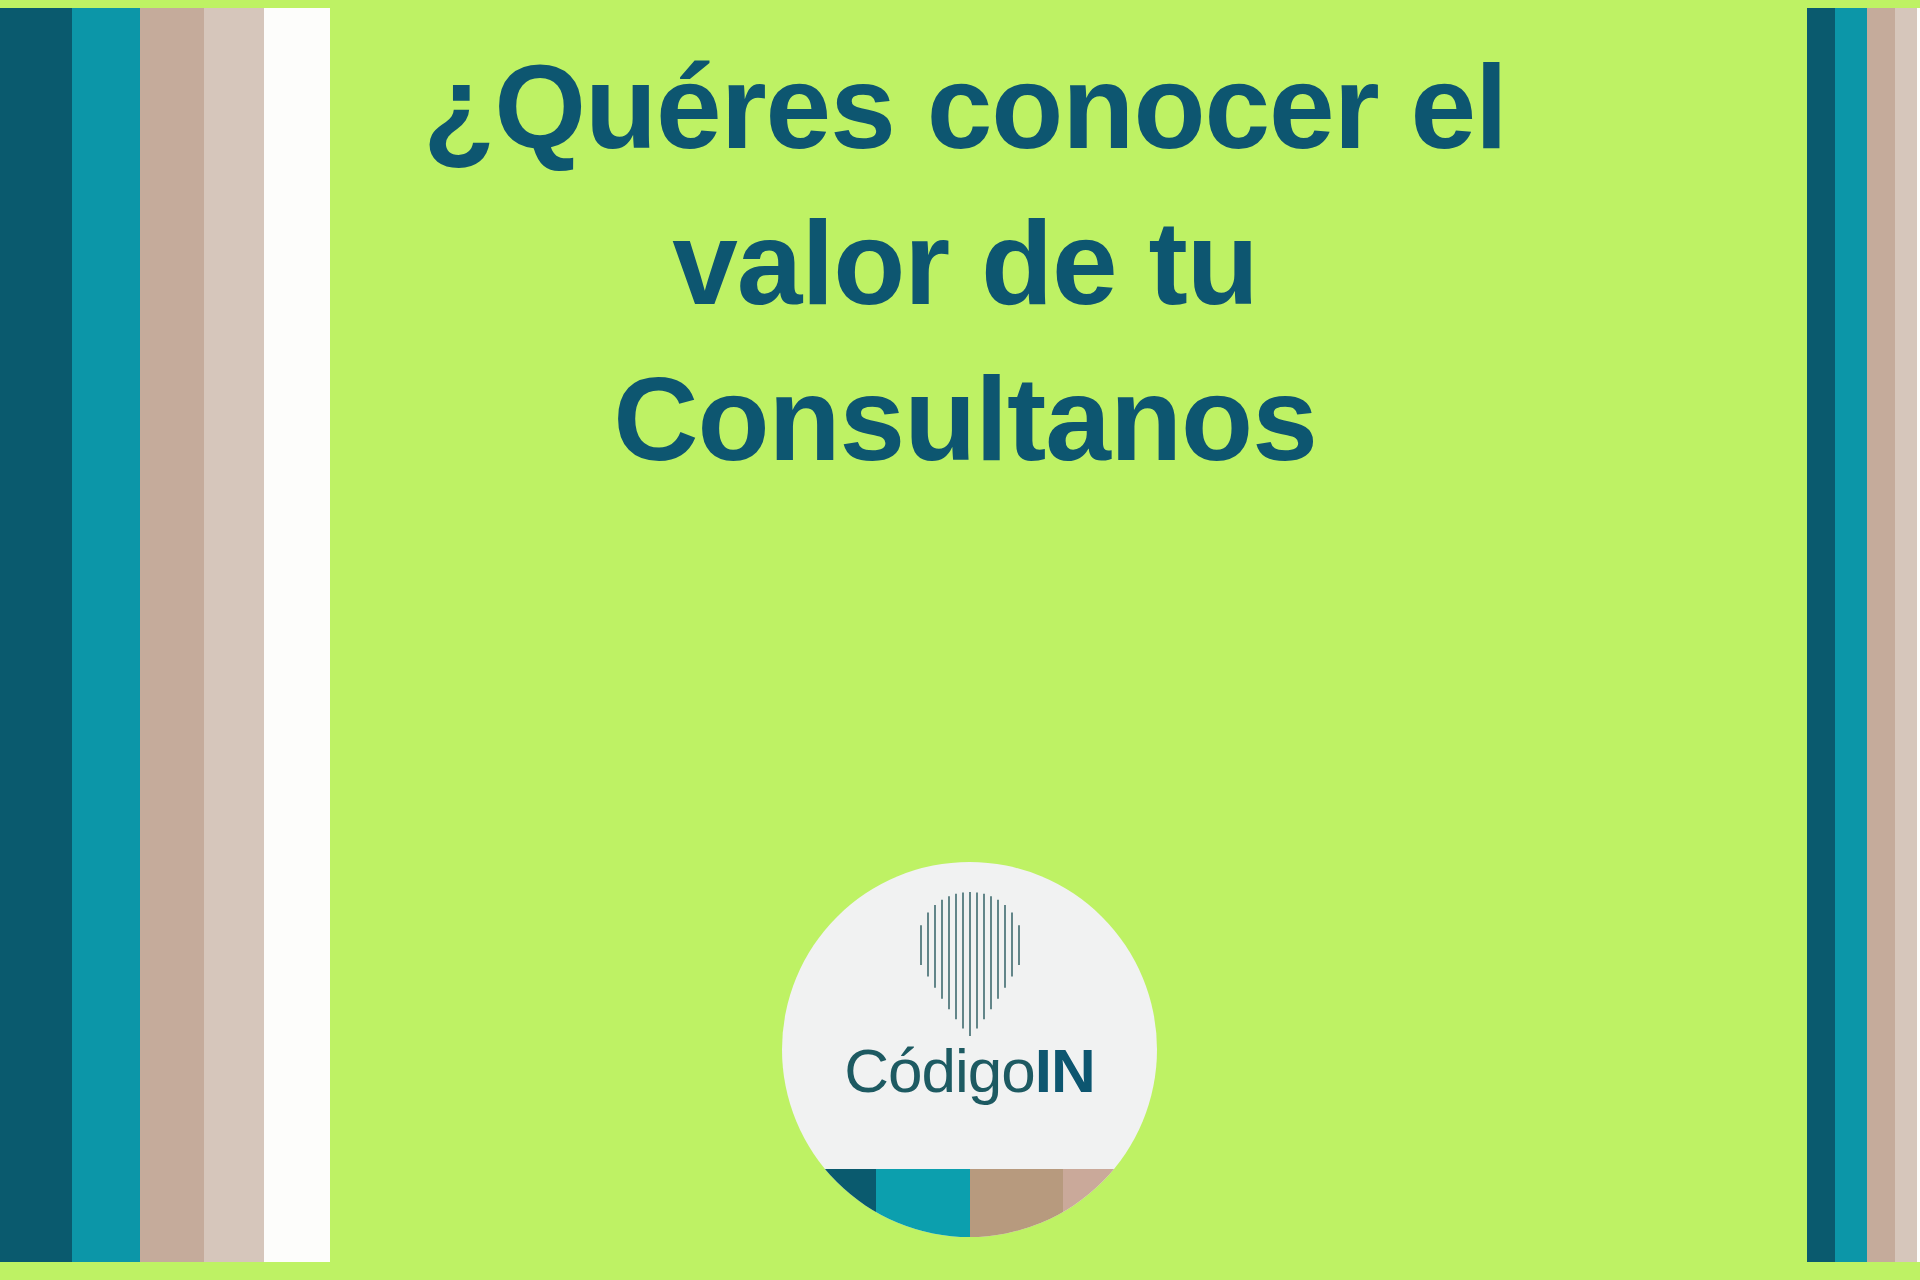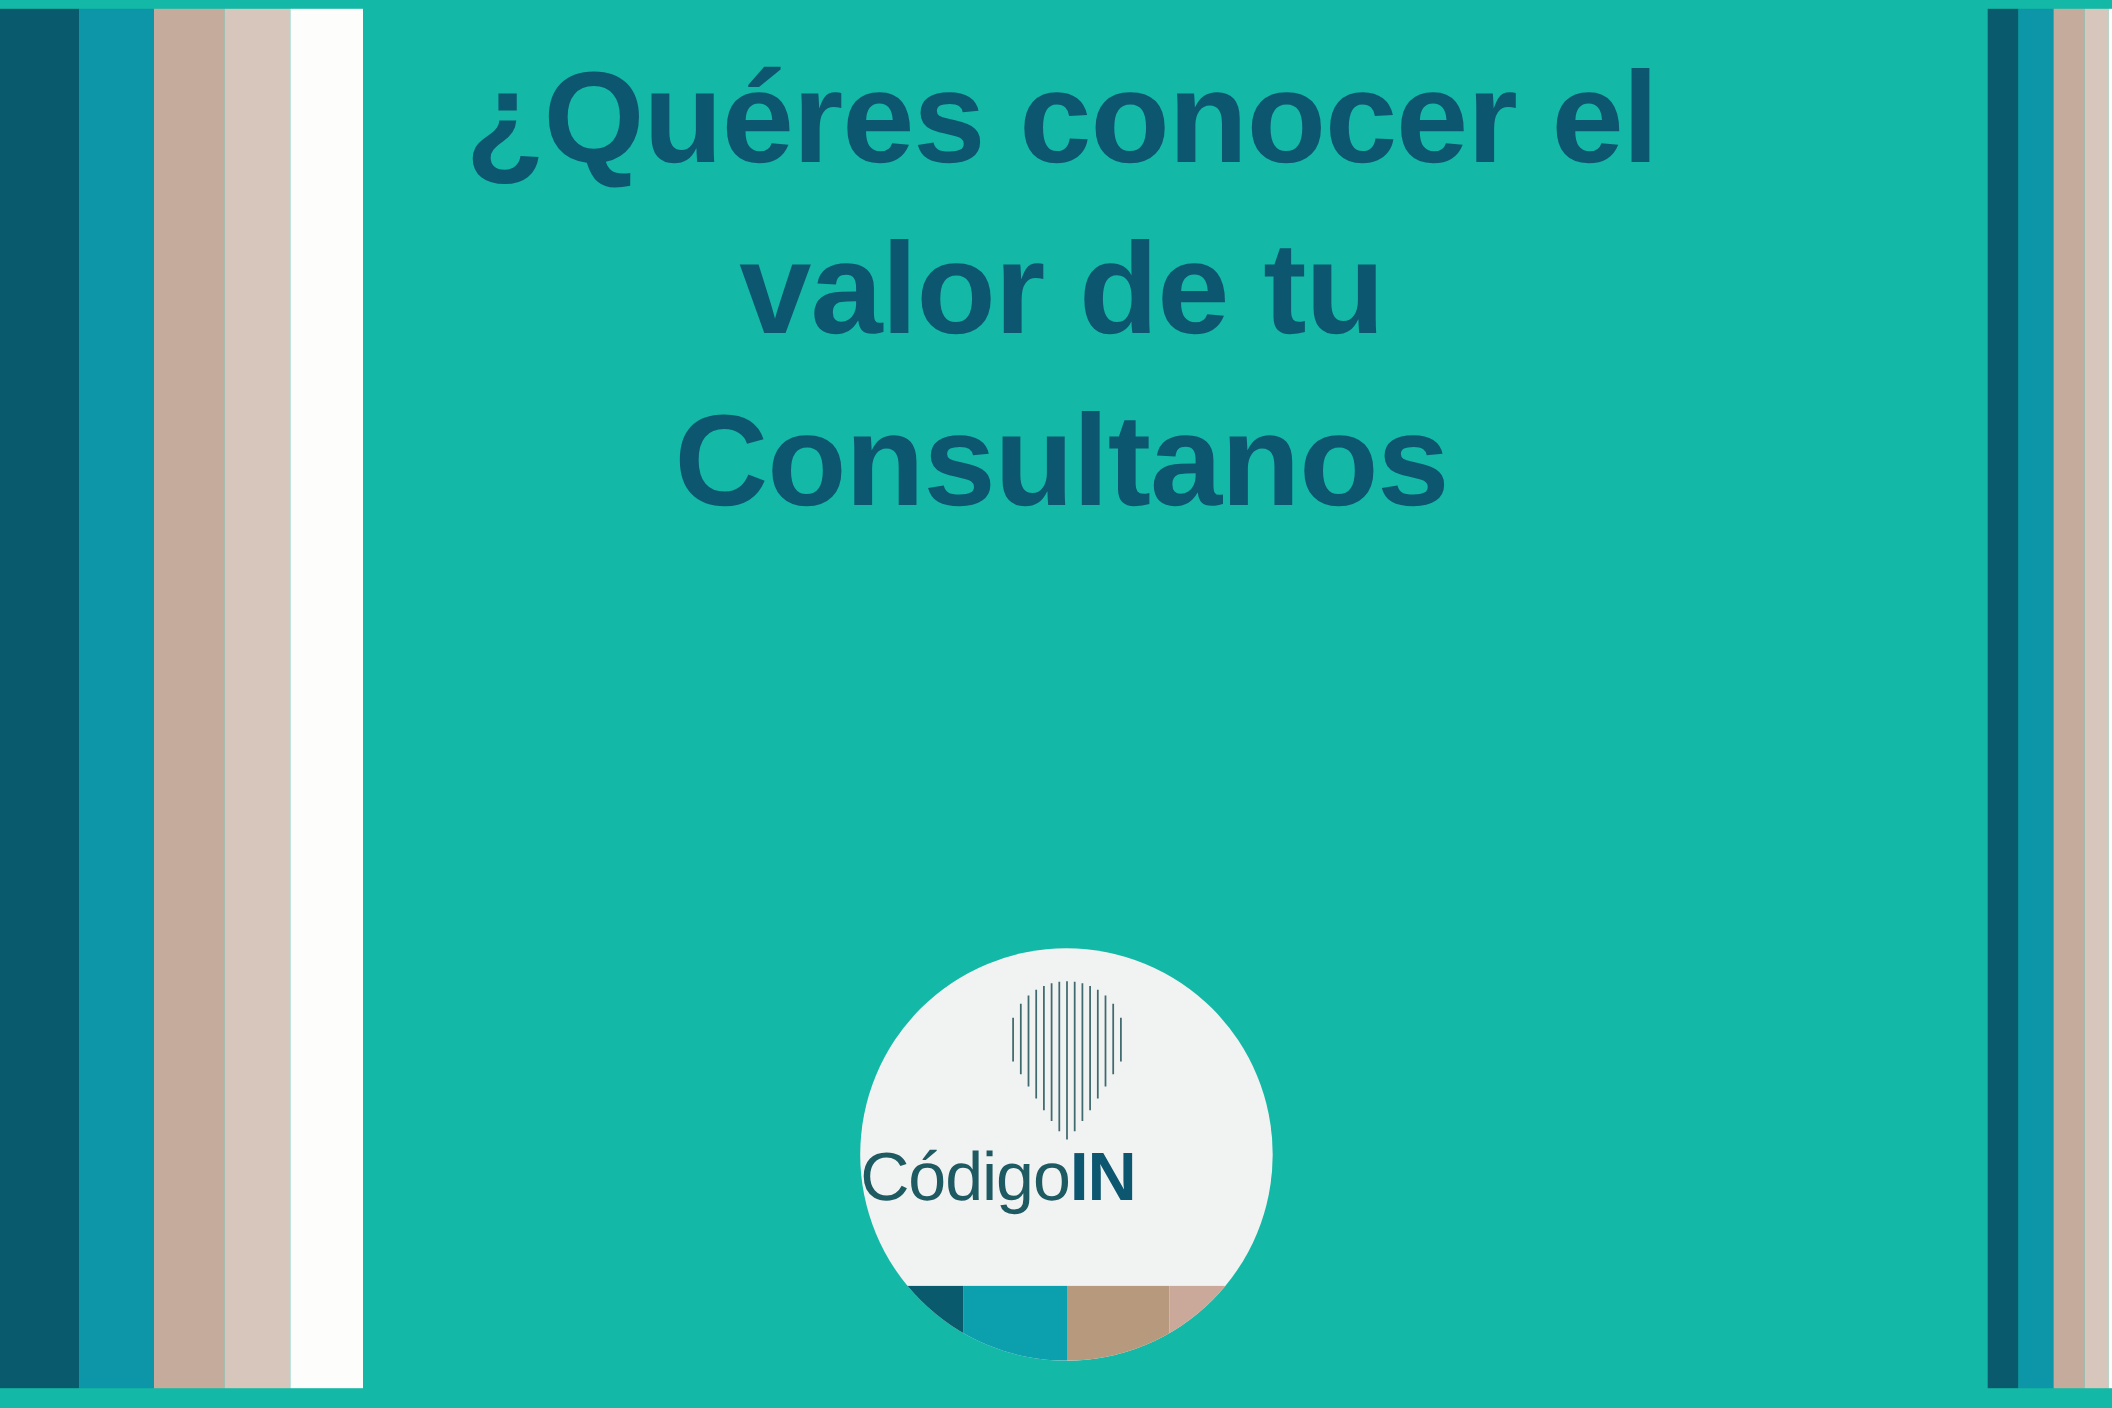--- a/index.html
+++ b/index.html
@@ -5,21 +5,21 @@
   * { margin:0; padding:0; box-sizing:border-box; }
   html, body {
     width:1920px; height:1280px;
     background:#ffffff;
     font-family:"Liberation Sans", sans-serif;
     overflow:hidden;
   }
   #canvas {
     position:relative;
     width:1920px; height:1280px;
-    background:#14b8a6;
+    background:#bef264;
   }
 
   
   .band {
     position:absolute;
     top:8px;
     height:1254px;
   }
   .band .stripe { position:absolute; top:0; bottom:0; }
 
@@ -55,20 +55,21 @@
   #logo-mark {
     position:absolute;
     left:50%; top:22px;
     transform:translateX(-50%);
     width:130px; height:155px;
   }
   #logo-wordmark {
     position:absolute;
     left:0; right:0;
     top:178px;
+    text-align:center;
     white-space:nowrap;
     font-size:62px;
     line-height:1;
     color:#1d5a62;
   }
   #logo-wordmark .w-light { font-weight:300; letter-spacing:-1px; }
   #logo-wordmark .w-bold  { font-weight:bold; color:#0d5670; letter-spacing:-1px; }
   #logo-footer {
     position:absolute;
     left:0; right:0; bottom:0;

